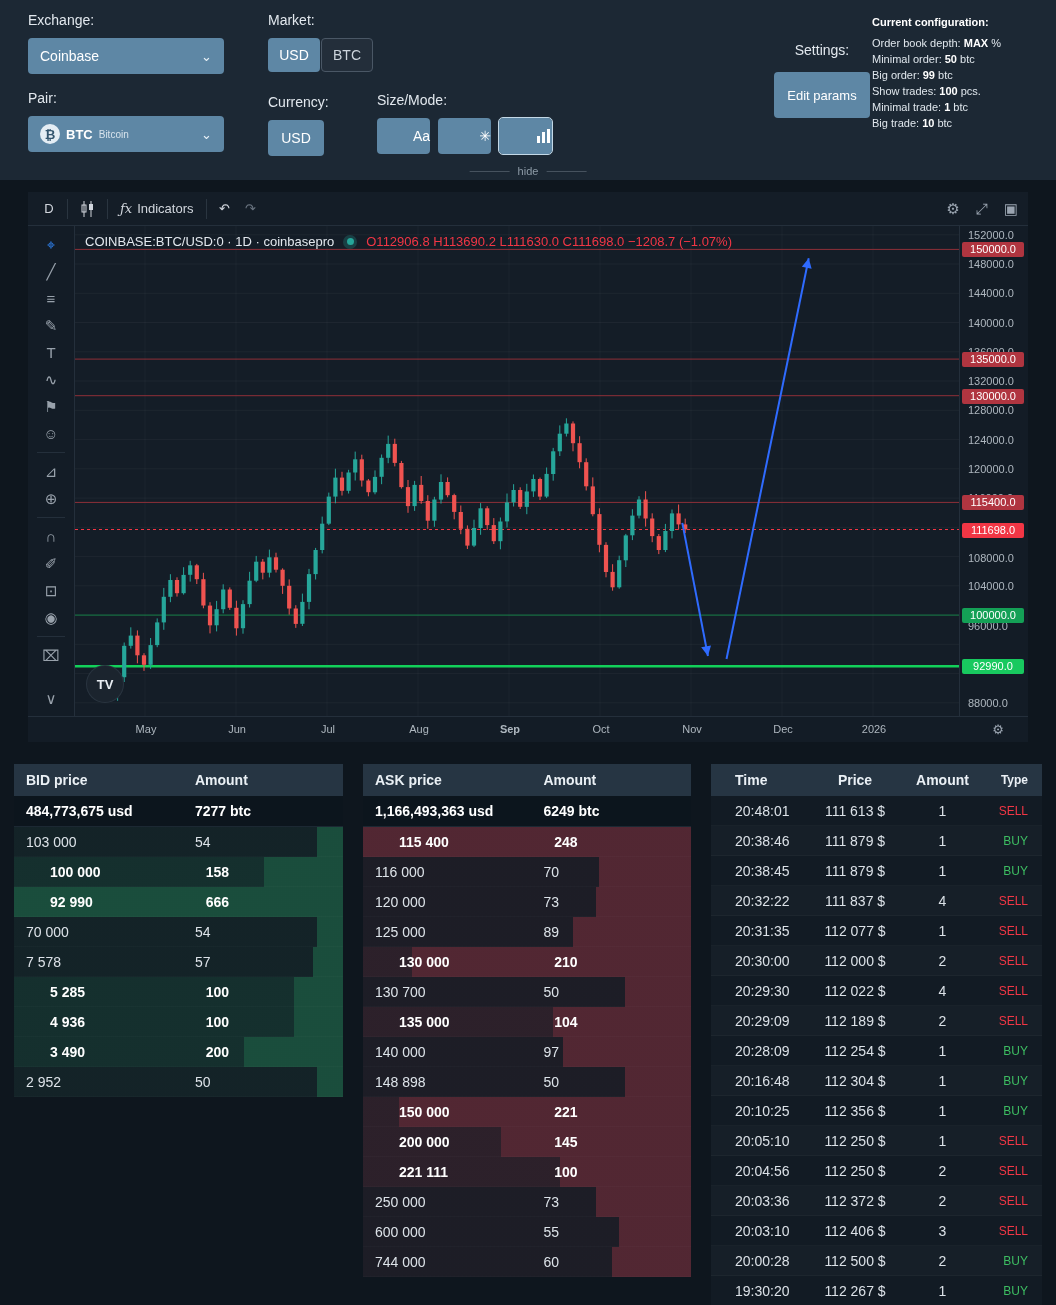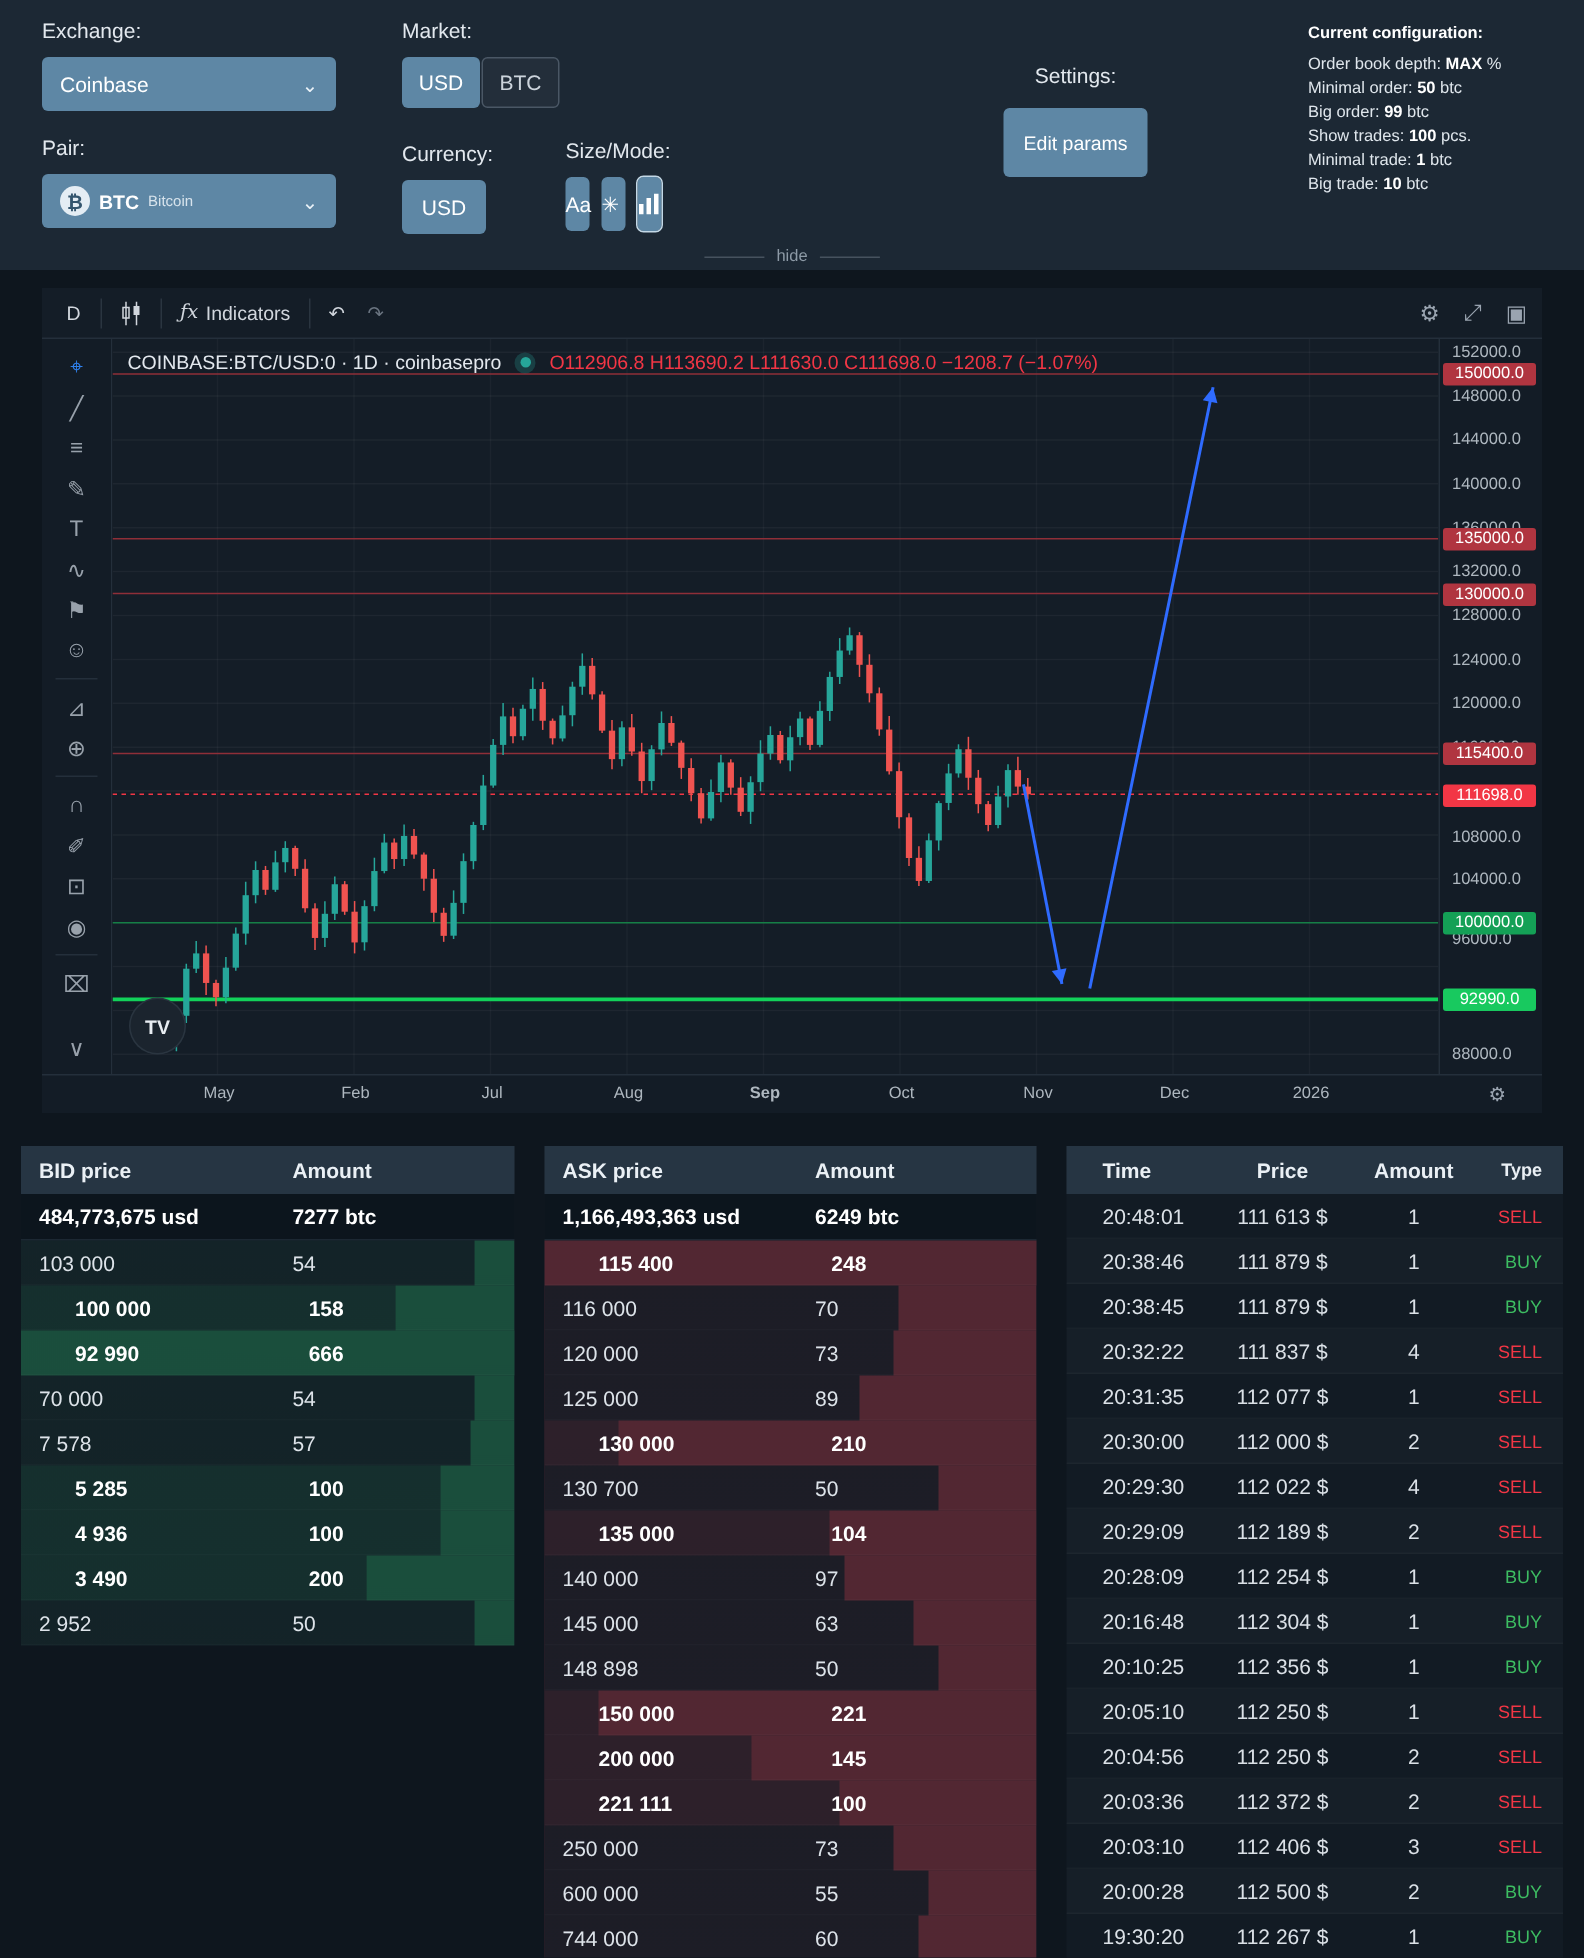--- a/index.html
+++ b/index.html
@@ -22,21 +22,21 @@
   .grp2 { margin-right: 4px; }
   .seg { display: inline-flex; }
   .seg-btn { width: 52px; height: 34px; border: 1px solid transparent; border-radius: 4px; font-size: 14px; cursor: pointer; font-family: "Liberation Sans", sans-serif; }
   .seg-btn.active { background: #5e87a5; color: #fff; }
   .seg-btn:not(.active) { background: #232e3a; border-color: #4a5765; color: #ccd4dc; margin-left: 1px; }
   .mt2 { margin-top: 22px; }
   .blue-btn { background: #5e87a5; color: #fff; border: none; border-radius: 4px; height: 36px; font-size: 14px; cursor: pointer; font-family: "Liberation Sans", sans-serif; }
   .w56 { width: 56px; }
   .grp3 { margin-top: 80px; }
   .grp3 .row { display: flex; gap: 8px; }
-  .sq { width: 16px; display: flex; align-items: center; justify-content: flex-start; }
+  .sq { width: 53px; display: flex; align-items: center; justify-content: flex-end; }
   .sq.active { outline: 1px solid #c3d8e6; }
   .grp4 { margin-left: 222px; margin-top: 30px; width: 96px; text-align: center; }
   .grp4 .ctl-label { margin-bottom: 14px; }
   .big-btn { width: 96px; height: 46px; font-size: 13px; }
   .config { margin-left: auto; width: 168px; font-size: 11px; color: #dfe6ec; line-height: 16px; padding-top: 2px; }
   .cfg-title { font-weight: bold; color: #fff; margin-bottom: 5px; font-size: 11px; }
   .cfg-item b { color: #fff; }
   .hide-ctl { position: absolute; left: 50%; bottom: 3px; transform: translateX(-50%); display: flex; align-items: center; gap: 8px; font-size: 11px; color: #8d9aa6; cursor: pointer; }
   .hline { width: 40px; height: 1px; background: #46525e; display: inline-block; }
   
@@ -464,21 +464,21 @@
         <div class="chip red" style="top: 162.672px;">130000.0</div>
         <div class="chip red" style="top: 269.448px;">115400.0</div>
         <div class="chip current" style="top: 296.522px;">111698.0</div>
         <div class="chip green" style="top: 382.075px;">100000.0</div>
         <div class="chip strong" style="top: 433.342px;">92990.0</div>
       </div>
   </div>
   <div class="time-axis" id="time-axis">
     <span class="ta-gear">⚙</span>
   <div class="ta-label" style="left: 118px;">May</div>
-      <div class="ta-label" style="left: 209px;">Feb</div>
+      <div class="ta-label" style="left: 209px;">Jun</div>
       <div class="ta-label" style="left: 300px;">Jul</div>
       <div class="ta-label" style="left: 391px;">Aug</div>
       <div class="ta-label" style="left: 482px; font-weight: bold;">Sep</div>
       <div class="ta-label" style="left: 573px;">Oct</div>
       <div class="ta-label" style="left: 664px;">Nov</div>
       <div class="ta-label" style="left: 755px;">Dec</div>
       <div class="ta-label" style="left: 846px;">2026</div>
     </div>
 </section>
 
@@ -567,24 +567,20 @@
           <span>50</span>
         </div>
         <div class="ob-row big" style="background-image: linear-gradient(to left, rgba(152, 52, 66, 0.48) 42%, rgba(152, 52, 66, 0.2) 42%);">
           <span class="c1">135 000</span>
           <span>104</span>
         </div>
         <div class="ob-row" style="background-image: linear-gradient(to left, rgba(152, 52, 66, 0.48) 39%, rgba(152, 52, 66, 0.08) 39%);">
           <span class="c1">140 000</span>
           <span>97</span>
         </div>
-        <div class="ob-row" style="background-image: linear-gradient(to left, rgba(152, 52, 66, 0.48) 25%, rgba(152, 52, 66, 0.08) 25%);">
-          <span class="c1">145 000</span>
-          <span>63</span>
-        </div>
         <div class="ob-row" style="background-image: linear-gradient(to left, rgba(152, 52, 66, 0.48) 20%, rgba(152, 52, 66, 0.08) 20%);">
           <span class="c1">148 898</span>
           <span>50</span>
         </div>
         <div class="ob-row big" style="background-image: linear-gradient(to left, rgba(152, 52, 66, 0.48) 89%, rgba(152, 52, 66, 0.2) 89%);">
           <span class="c1">150 000</span>
           <span>221</span>
         </div>
         <div class="ob-row big" style="background-image: linear-gradient(to left, rgba(152, 52, 66, 0.48) 58%, rgba(152, 52, 66, 0.2) 58%);">
           <span class="c1">200 000</span>

